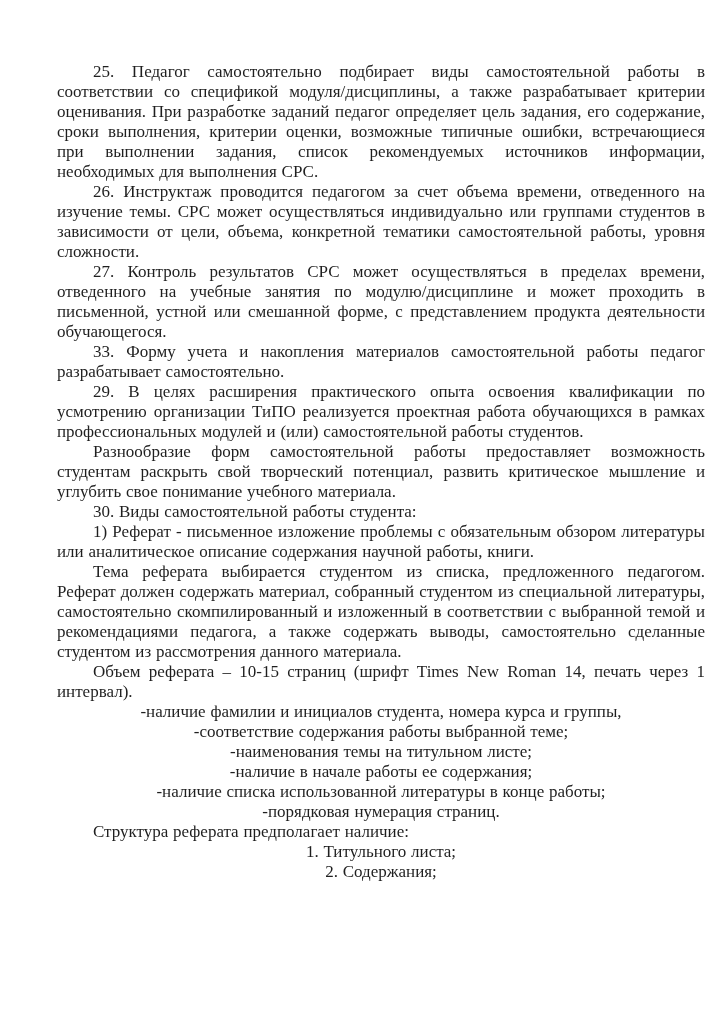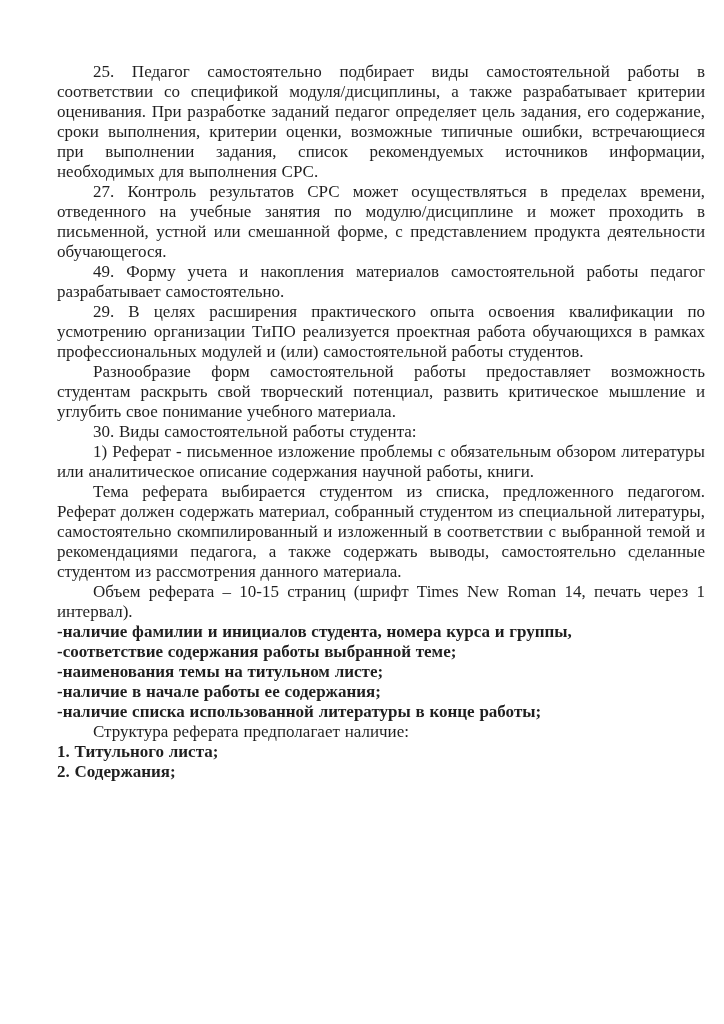--- a/index.html
+++ b/index.html
@@ -25,40 +25,41 @@
     line-height: 20px;
   }
   p.para {
     margin: 0;
     text-align: justify;
     text-indent: 36px;
     word-spacing: 0.5px;
   }
   p.para.flush {
     text-indent: 0;
-    text-align: left;
-    font-weight: bold;
+    text-align: center;
   }
 </style>
 </head>
 <body>
 
 <div class="page">
   <div class="doc-body">
     <p class="para indent">25. Педагог самостоятельно подбирает виды самостоятельной работы в соответствии со спецификой модуля/дисциплины, а также разрабатывает критерии оценивания. При разработке заданий педагог определяет цель задания, его содержание, сроки выполнения, критерии оценки, возможные типичные ошибки, встречающиеся при выполнении задания, список рекомендуемых источников информации, необходимых для выполнения СРС.</p>
+    <p class="para indent">26. Инструктаж проводится педагогом за счет объема времени, отведенного на изучение темы. СРС может осуществляться индивидуально или группами студентов в зависимости от цели, объема, конкретной тематики самостоятельной работы, уровня сложности.</p>
     <p class="para indent">27. Контроль результатов СРС может осуществляться в пределах времени, отведенного на учебные занятия по модулю/дисциплине и может проходить в письменной, устной или смешанной форме, с представлением продукта деятельности обучающегося.</p>
-    <p class="para indent">49. Форму учета и накопления материалов самостоятельной работы педагог разрабатывает самостоятельно.</p>
+    <p class="para indent">33. Форму учета и накопления материалов самостоятельной работы педагог разрабатывает самостоятельно.</p>
     <p class="para indent">29. В целях расширения практического опыта освоения квалификации по усмотрению организации ТиПО реализуется проектная работа обучающихся в рамках профессиональных модулей и (или) самостоятельной работы студентов.</p>
     <p class="para indent">Разнообразие форм самостоятельной работы предоставляет возможность студентам раскрыть свой творческий потенциал, развить критическое мышление и углубить свое понимание учебного материала.</p>
     <p class="para indent">30. Виды самостоятельной работы студента:</p>
     <p class="para indent">1) Реферат - письменное изложение проблемы с обязательным обзором литературы или аналитическое описание содержания научной работы, книги.</p>
     <p class="para indent">Тема реферата выбирается студентом из списка, предложенного педагогом. Реферат должен содержать материал, собранный студентом из специальной литературы, самостоятельно скомпилированный и изложенный в соответствии с выбранной темой и рекомендациями педагога, а также содержать выводы, самостоятельно сделанные студентом из рассмотрения данного материала.</p>
     <p class="para indent">Объем реферата – 10-15 страниц (шрифт Times New Roman 14, печать через 1 интервал).</p>
     <p class="para flush">-наличие фамилии и инициалов студента, номера курса и группы,</p>
     <p class="para flush">-соответствие содержания работы выбранной теме;</p>
     <p class="para flush">-наименования темы на титульном листе;</p>
     <p class="para flush">-наличие в начале работы ее содержания;</p>
     <p class="para flush">-наличие списка использованной литературы в конце работы;</p>
+    <p class="para flush">-порядковая нумерация страниц.</p>
     <p class="para indent">Структура реферата предполагает наличие:</p>
     <p class="para flush">1. Титульного листа;</p>
     <p class="para flush">2. Содержания;</p>
   </div>
 </div>
 
 </body></html>

